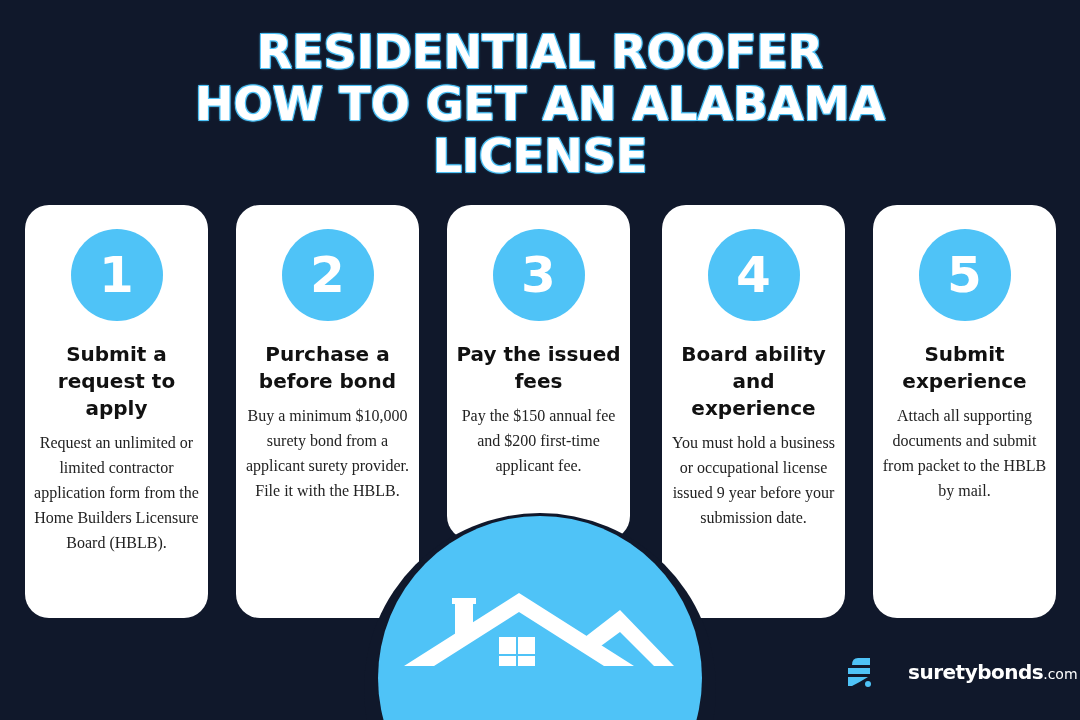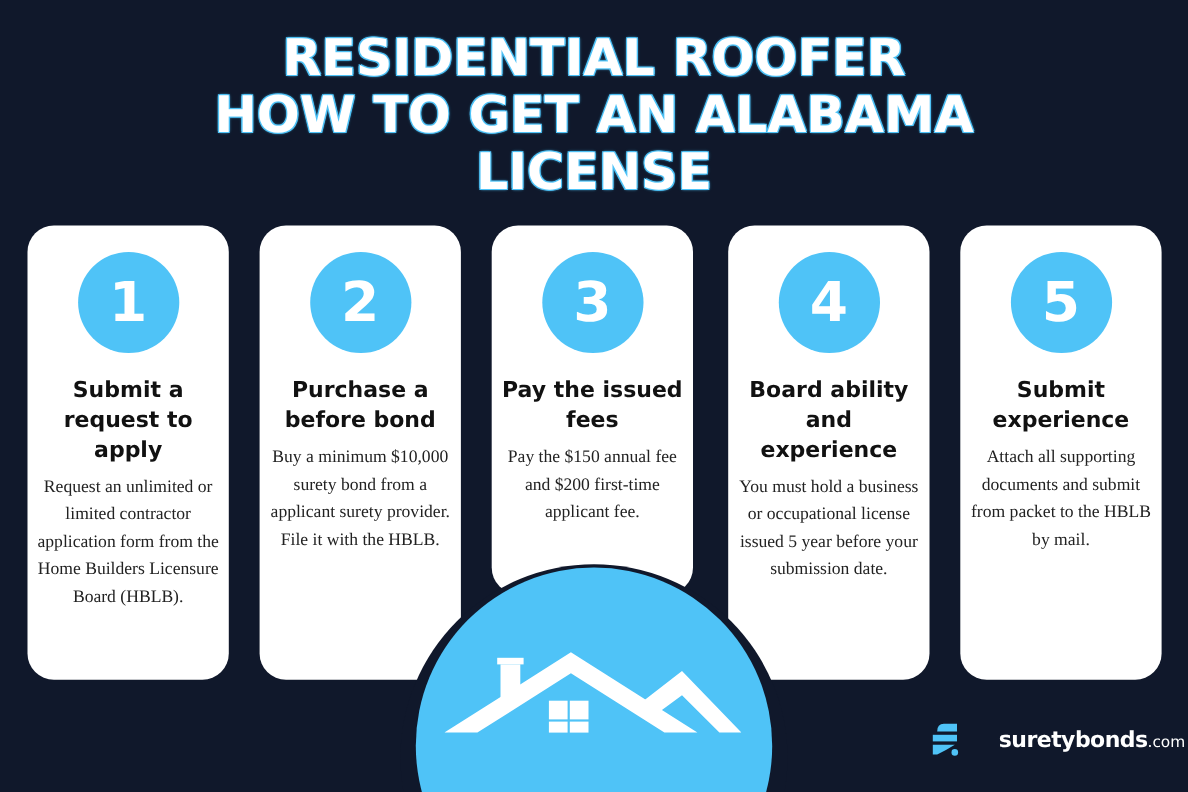--- a/index.html
+++ b/index.html
@@ -86,21 +86,21 @@
 
 <div class="card" style="left:447px; height:335px;">
   <div class="num">3</div>
   <h3>Pay the issued fees</h3>
   <p>Pay the $150 annual fee and $200 first-time applicant fee.</p>
 </div>
 
 <div class="card" style="left:662px;">
   <div class="num">4</div>
   <h3>Board ability and experience</h3>
-  <p>You must hold a business or occupational license issued 5 year before your submission date.</p>
+  <p>You must hold a business or occupational license issued 9 year before your submission date.</p>
 </div>
 
 <div class="card" style="left:873px;">
   <div class="num">5</div>
   <h3>Submit experience</h3>
   <p>Attach all supporting documents and submit from packet to the HBLB by mail.</p>
 </div>
 
 <div class="house-ring"></div>
 <div class="house-circle"></div>

